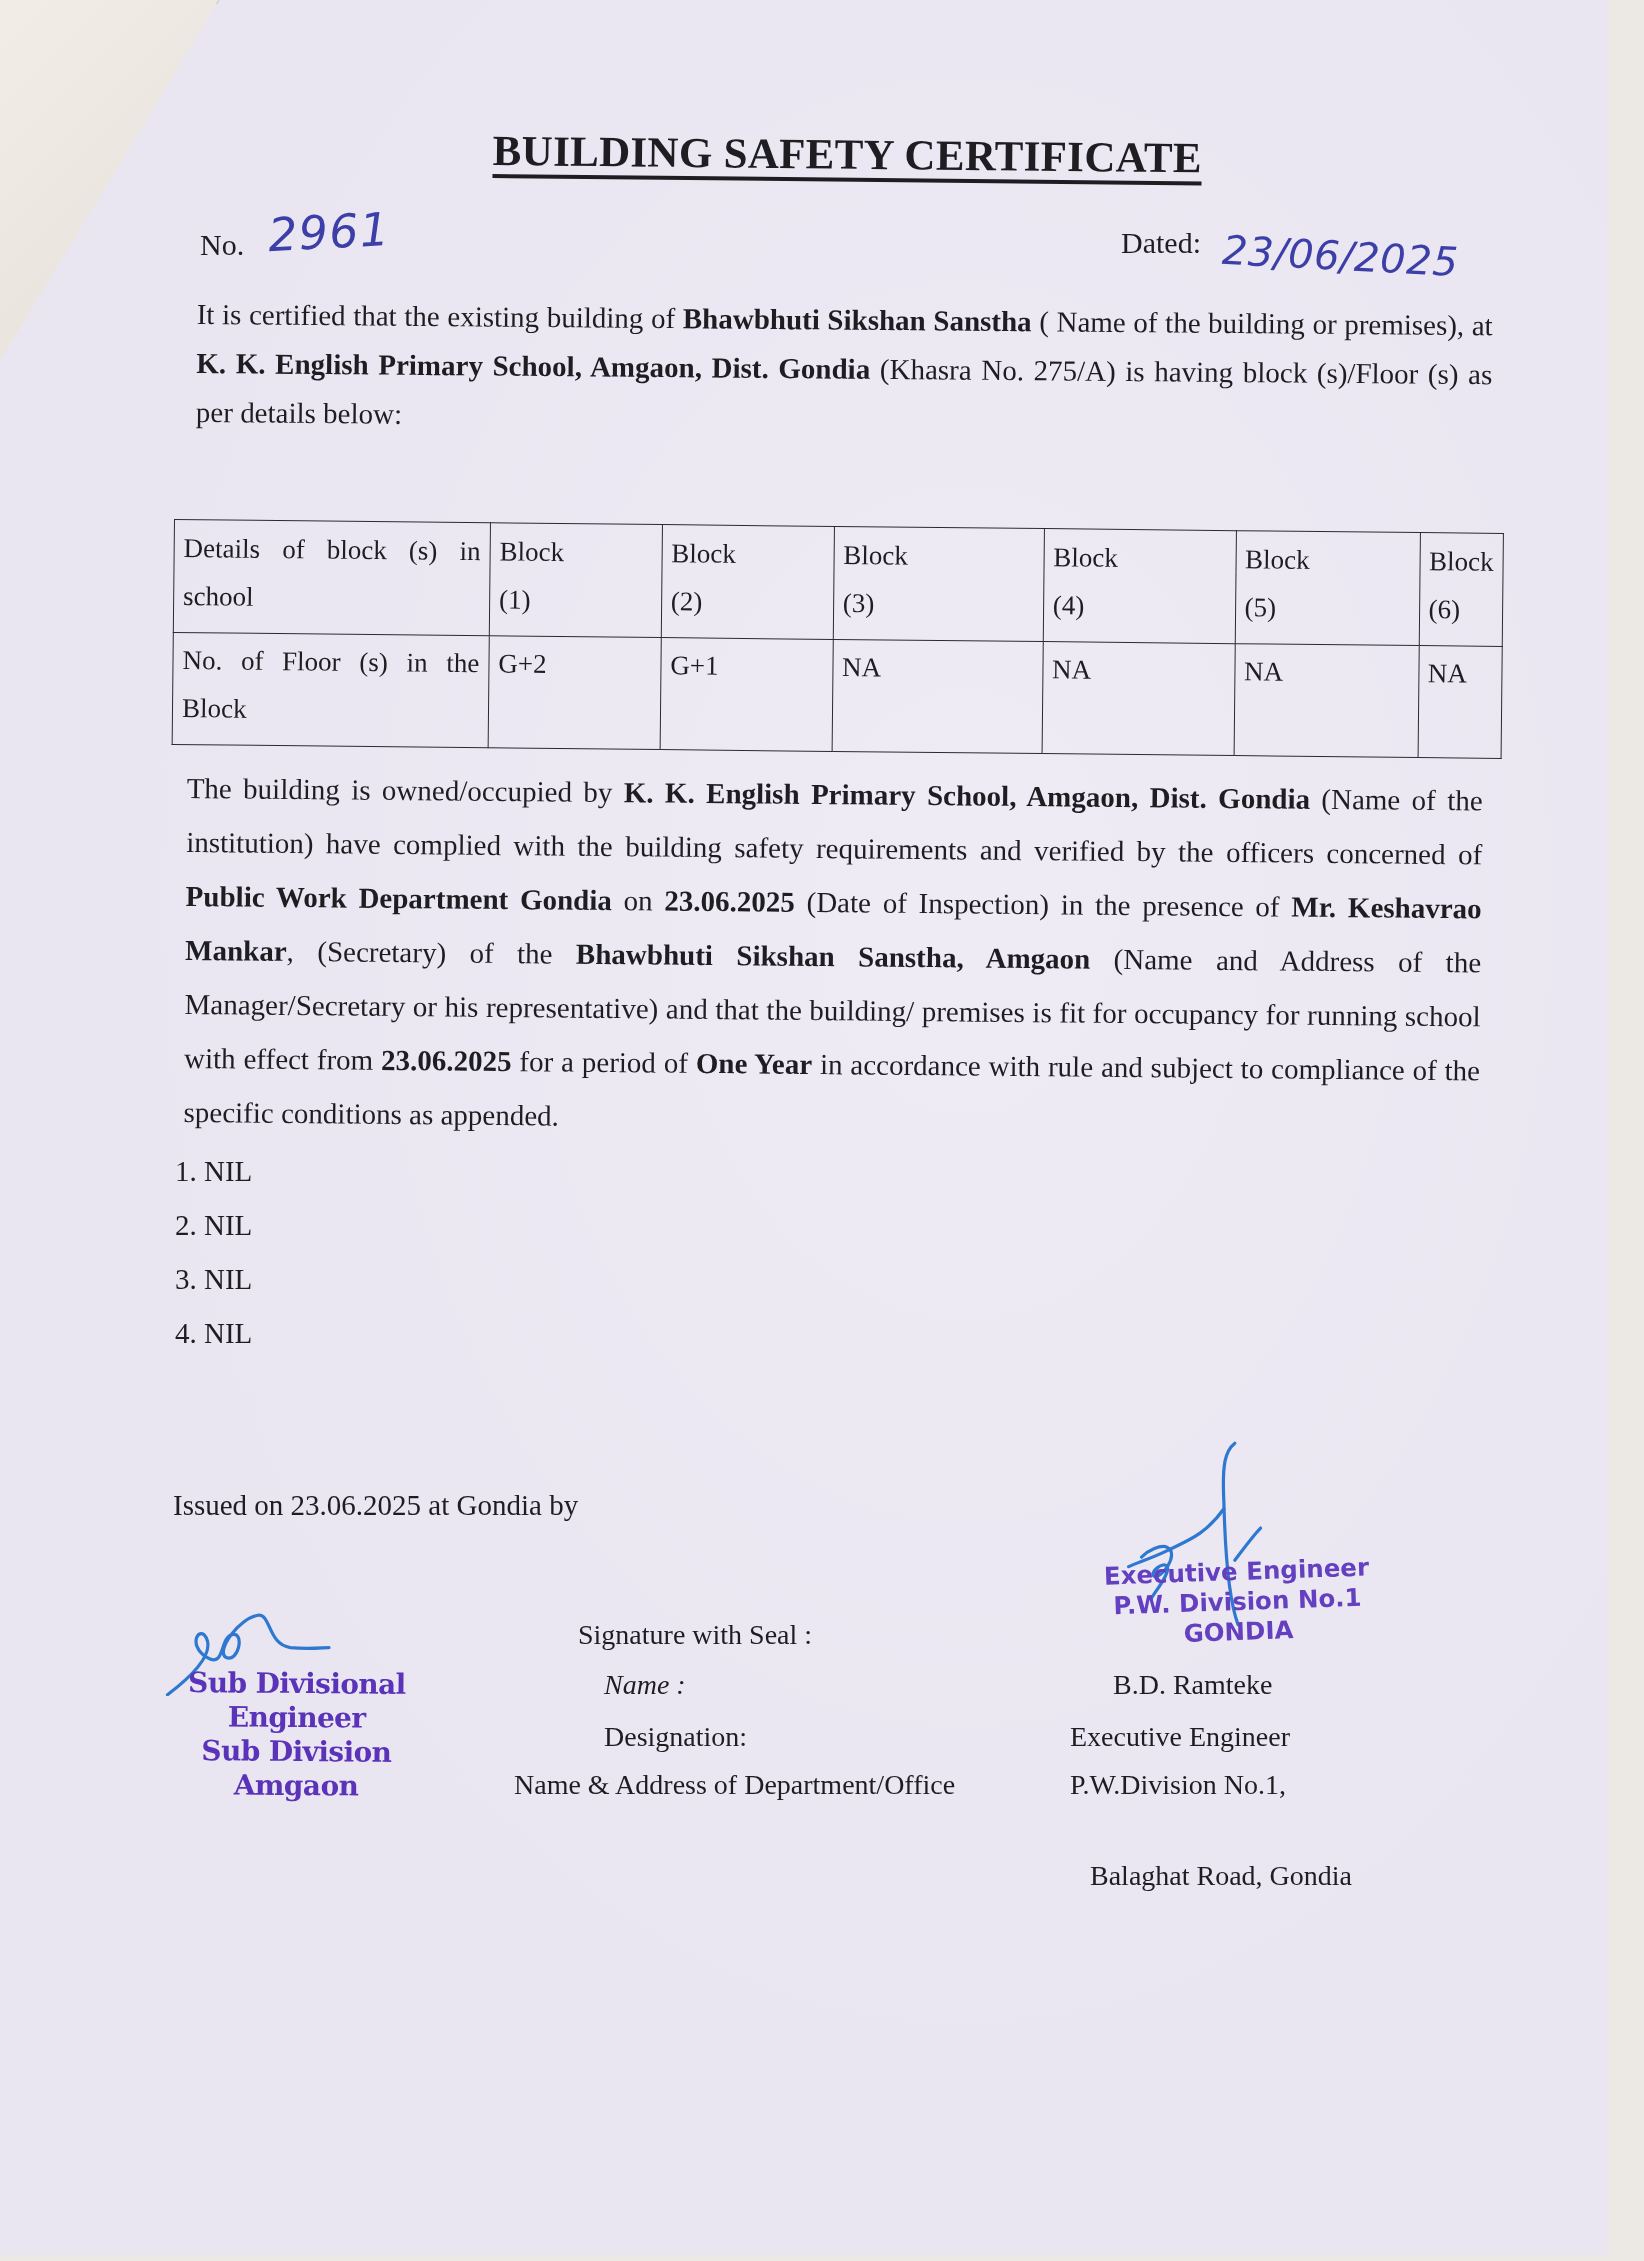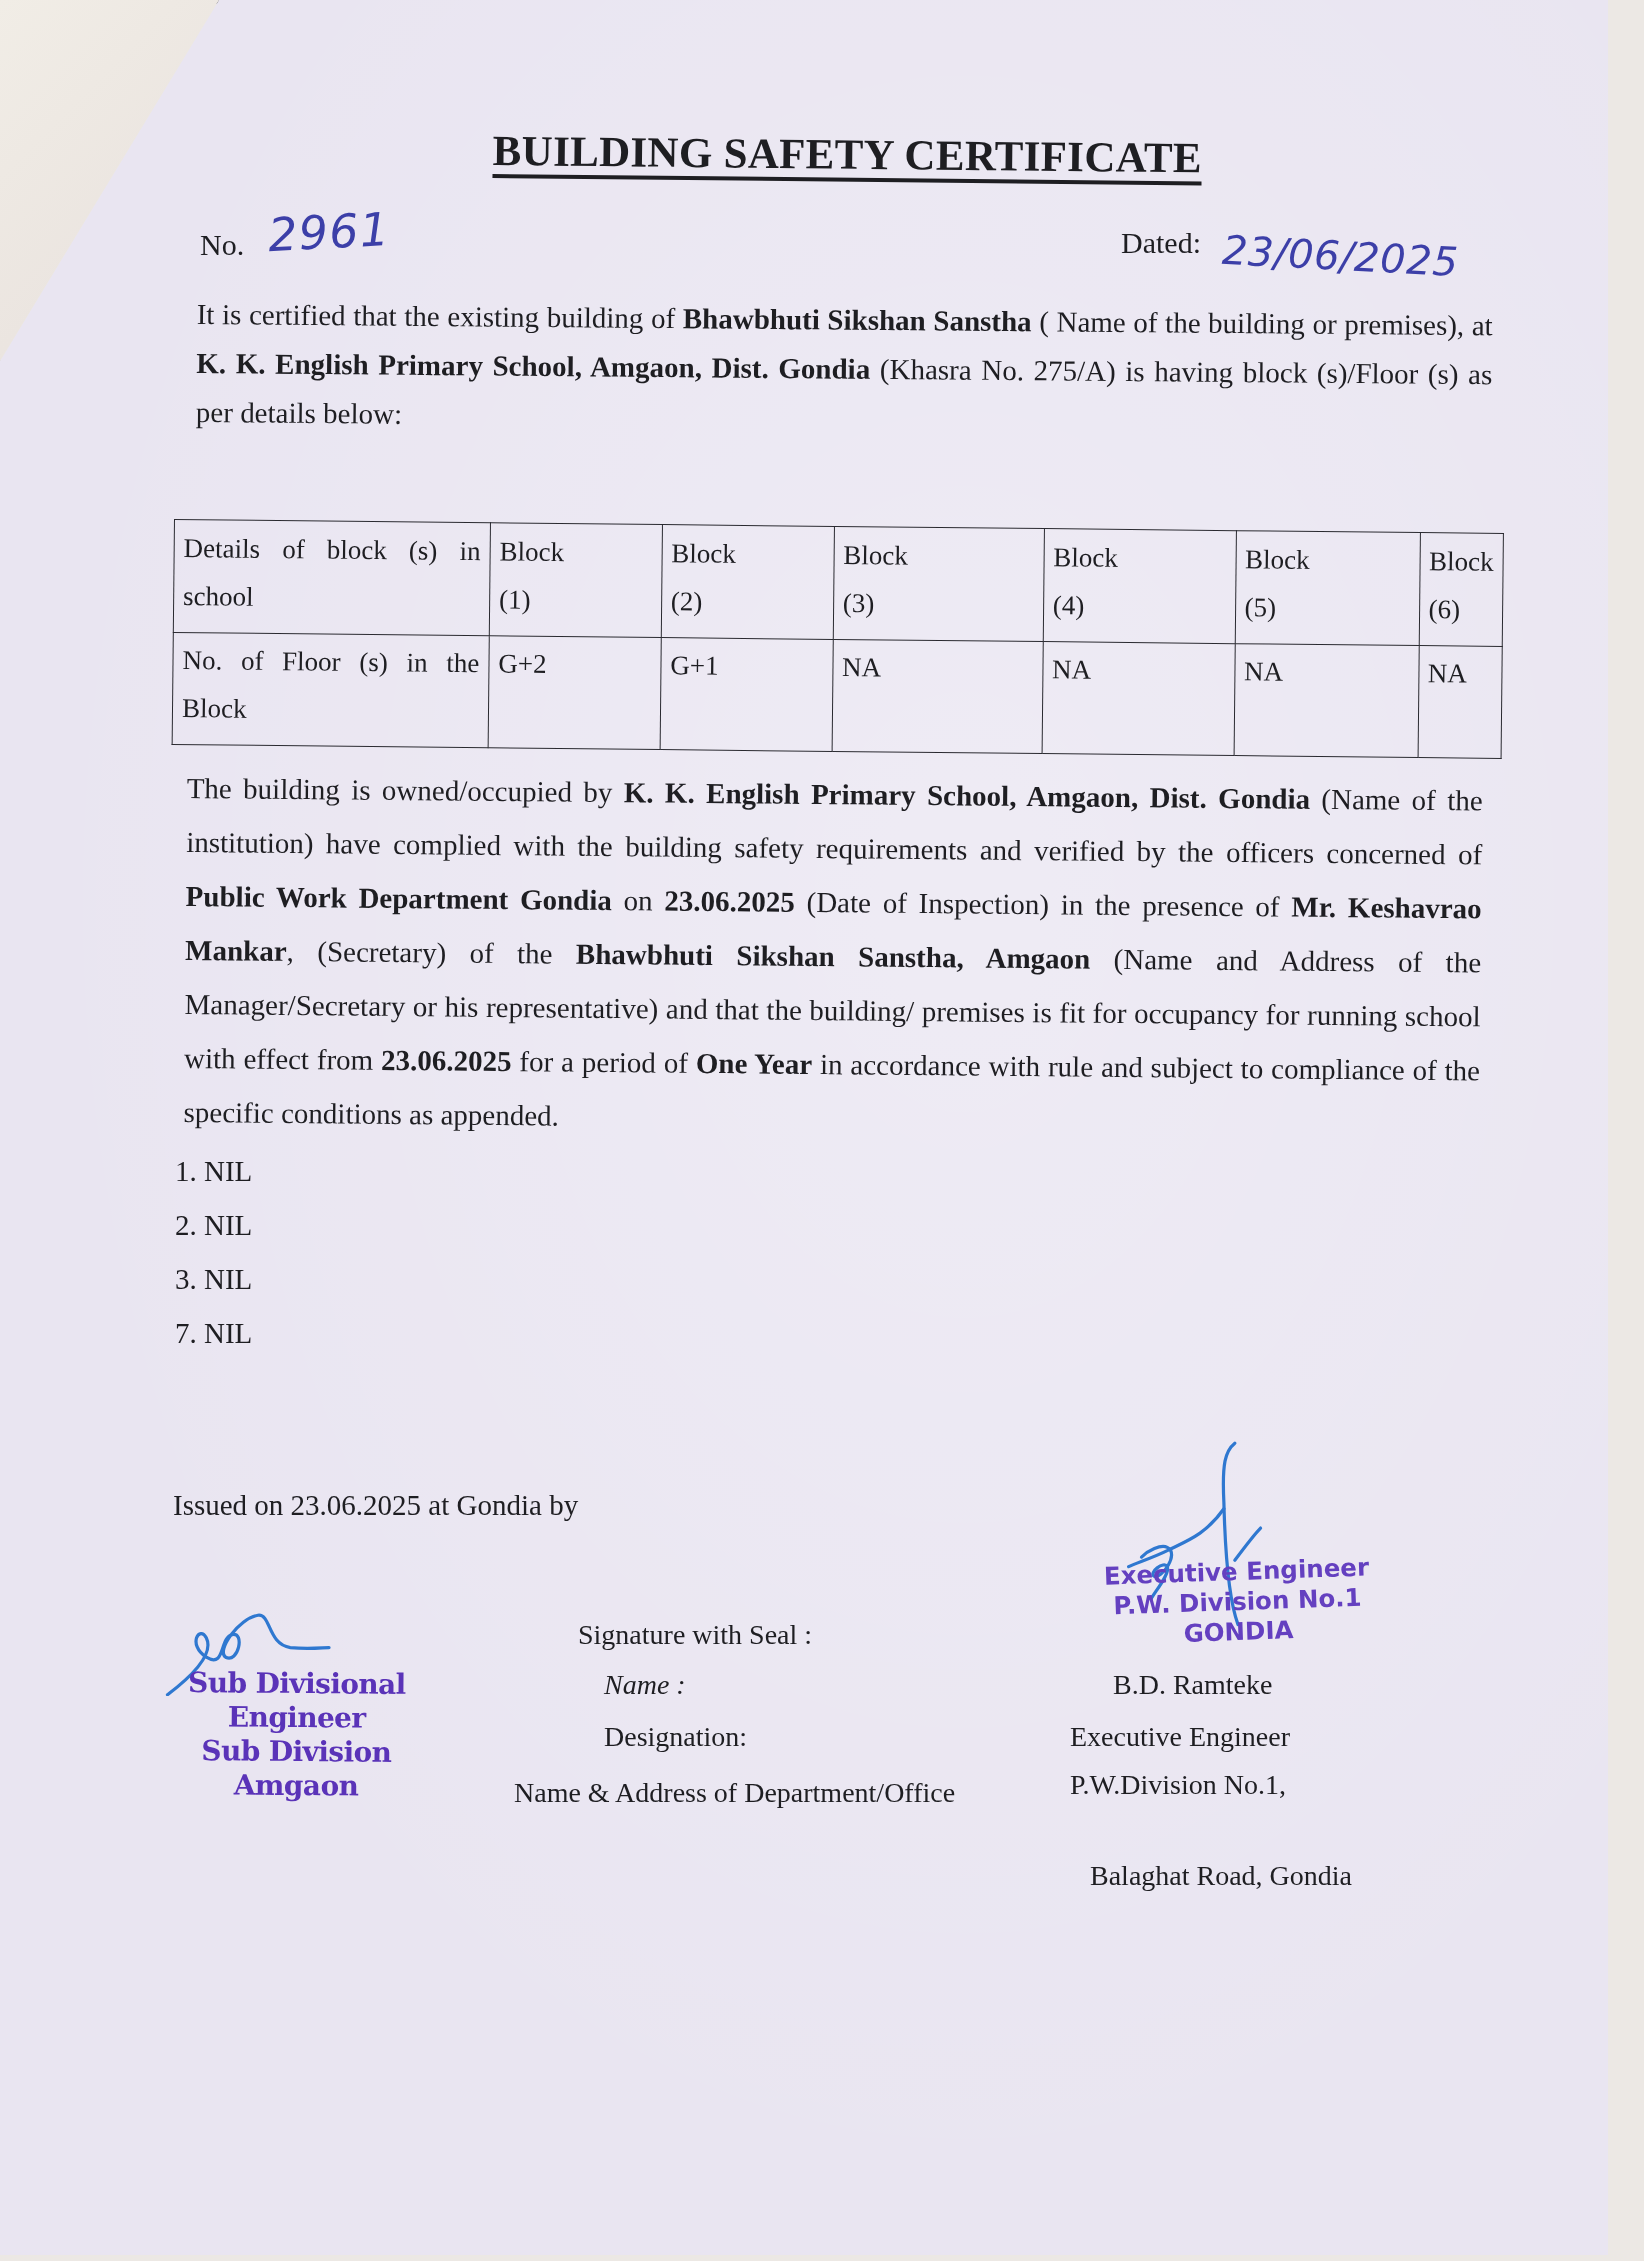--- a/index.html
+++ b/index.html
@@ -147,21 +147,21 @@
   </tr>
 </tbody>
   </table>
 
 <div class="abs para p2"><span>The building is owned/occupied by </span><b>K. K. English Primary School, Amgaon, Dist. Gondia</b><span> (Name of the institution) have complied with the building safety requirements and verified by the officers concerned of </span><b>Public Work Department Gondia</b><span> on </span><b>23.06.2025</b><span> (Date of Inspection) in the presence of </span><b>Mr. Keshavrao Mankar</b><span>, (Secretary) of the </span><b>Bhawbhuti Sikshan Sanstha, Amgaon</b><span> (Name and Address of the Manager/Secretary or his representative) and that the building/ premises is fit for occupancy for running school with effect from </span><b>23.06.2025</b><span> for a period of </span><b>One Year</b><span> in accordance with rule and subject to compliance of the specific conditions as appended.</span></div>
 
 <div class="abs conditions">
   <div>1. NIL</div>
   <div>2. NIL</div>
   <div>3. NIL</div>
-  <div>7. NIL</div>
+  <div>4. NIL</div>
 </div>
 
 <div class="abs issued">Issued on 23.06.2025 at  Gondia by</div>
 
 <svg class="sig" style="left:161px;top:1612px;width:181px;height:84px;" viewBox="0 0 280 130">
   <path d="M10 128 C60 90, 80 60, 70 40 C60 20, 40 50, 70 70 C100 88, 90 40, 110 35 C130 30, 120 80, 100 70 C85 60, 120 10, 150 5 C170 2, 165 50, 200 55 C230 58, 250 55, 260 55"></path>
 </svg>
 <div class="abs stamp stamp-sde">
   <div>Sub Divisional Engineer</div>
   <div>Sub Division</div>
@@ -186,20 +186,20 @@
   </div>
   <div class="sig-row" style="top:64px;width:513px;">
     <span class="lbl" style="right:-26px;font-style:italic;">Name :</span>
     <span class="val" style="left:531px;margin-left:27px;">B.D. Ramteke</span>
   </div>
   <div class="sig-row" style="top:116px;width:513px;">
     <span class="lbl" style="right:-26px;">Designation:</span>
     <span class="val" style="left:515px;">Executive Engineer</span>
   </div>
   <div class="sig-row" style="top:164px;width:513px;">
-    <span class="lbl" style="right:-26px;width:580px;margin-top:8px;">Name &amp; Address of Department/Office</span>
+    <span class="lbl" style="right:-26px;width:580px;">Name &amp; Address of Department/Office</span>
     <span class="val" style="left:515px;text-align:right;">P.W.Division No.1,</span>
   </div>
   <div class="sig-row" style="top:219px;width:513px;">
     <span class="val" style="left:535px;margin-top:36px;">Balaghat Road, Gondia</span>
   </div>
 </div>
 
 
 </body></html>

